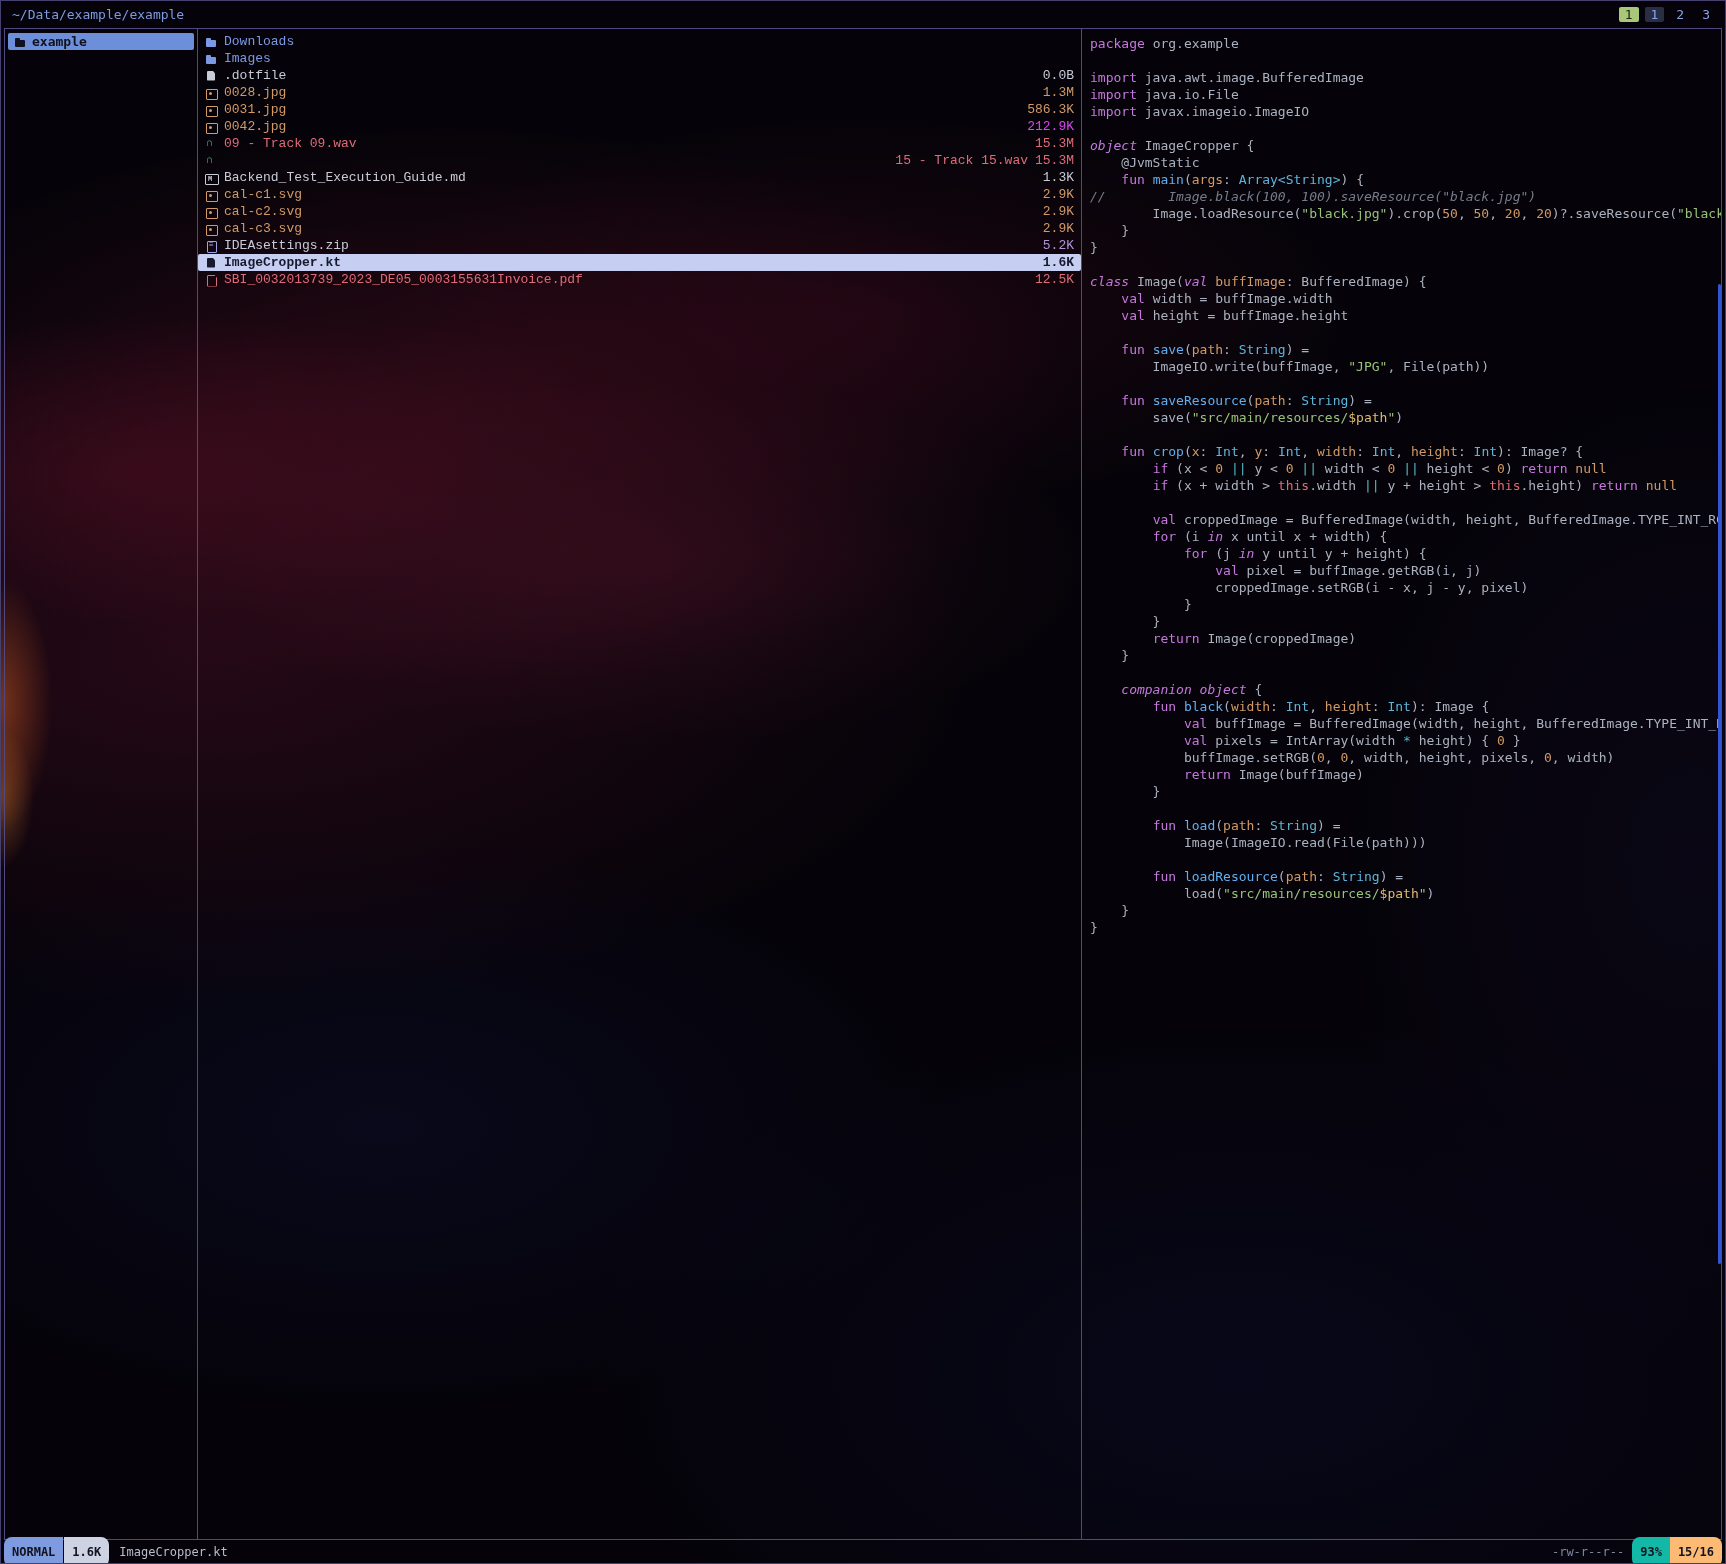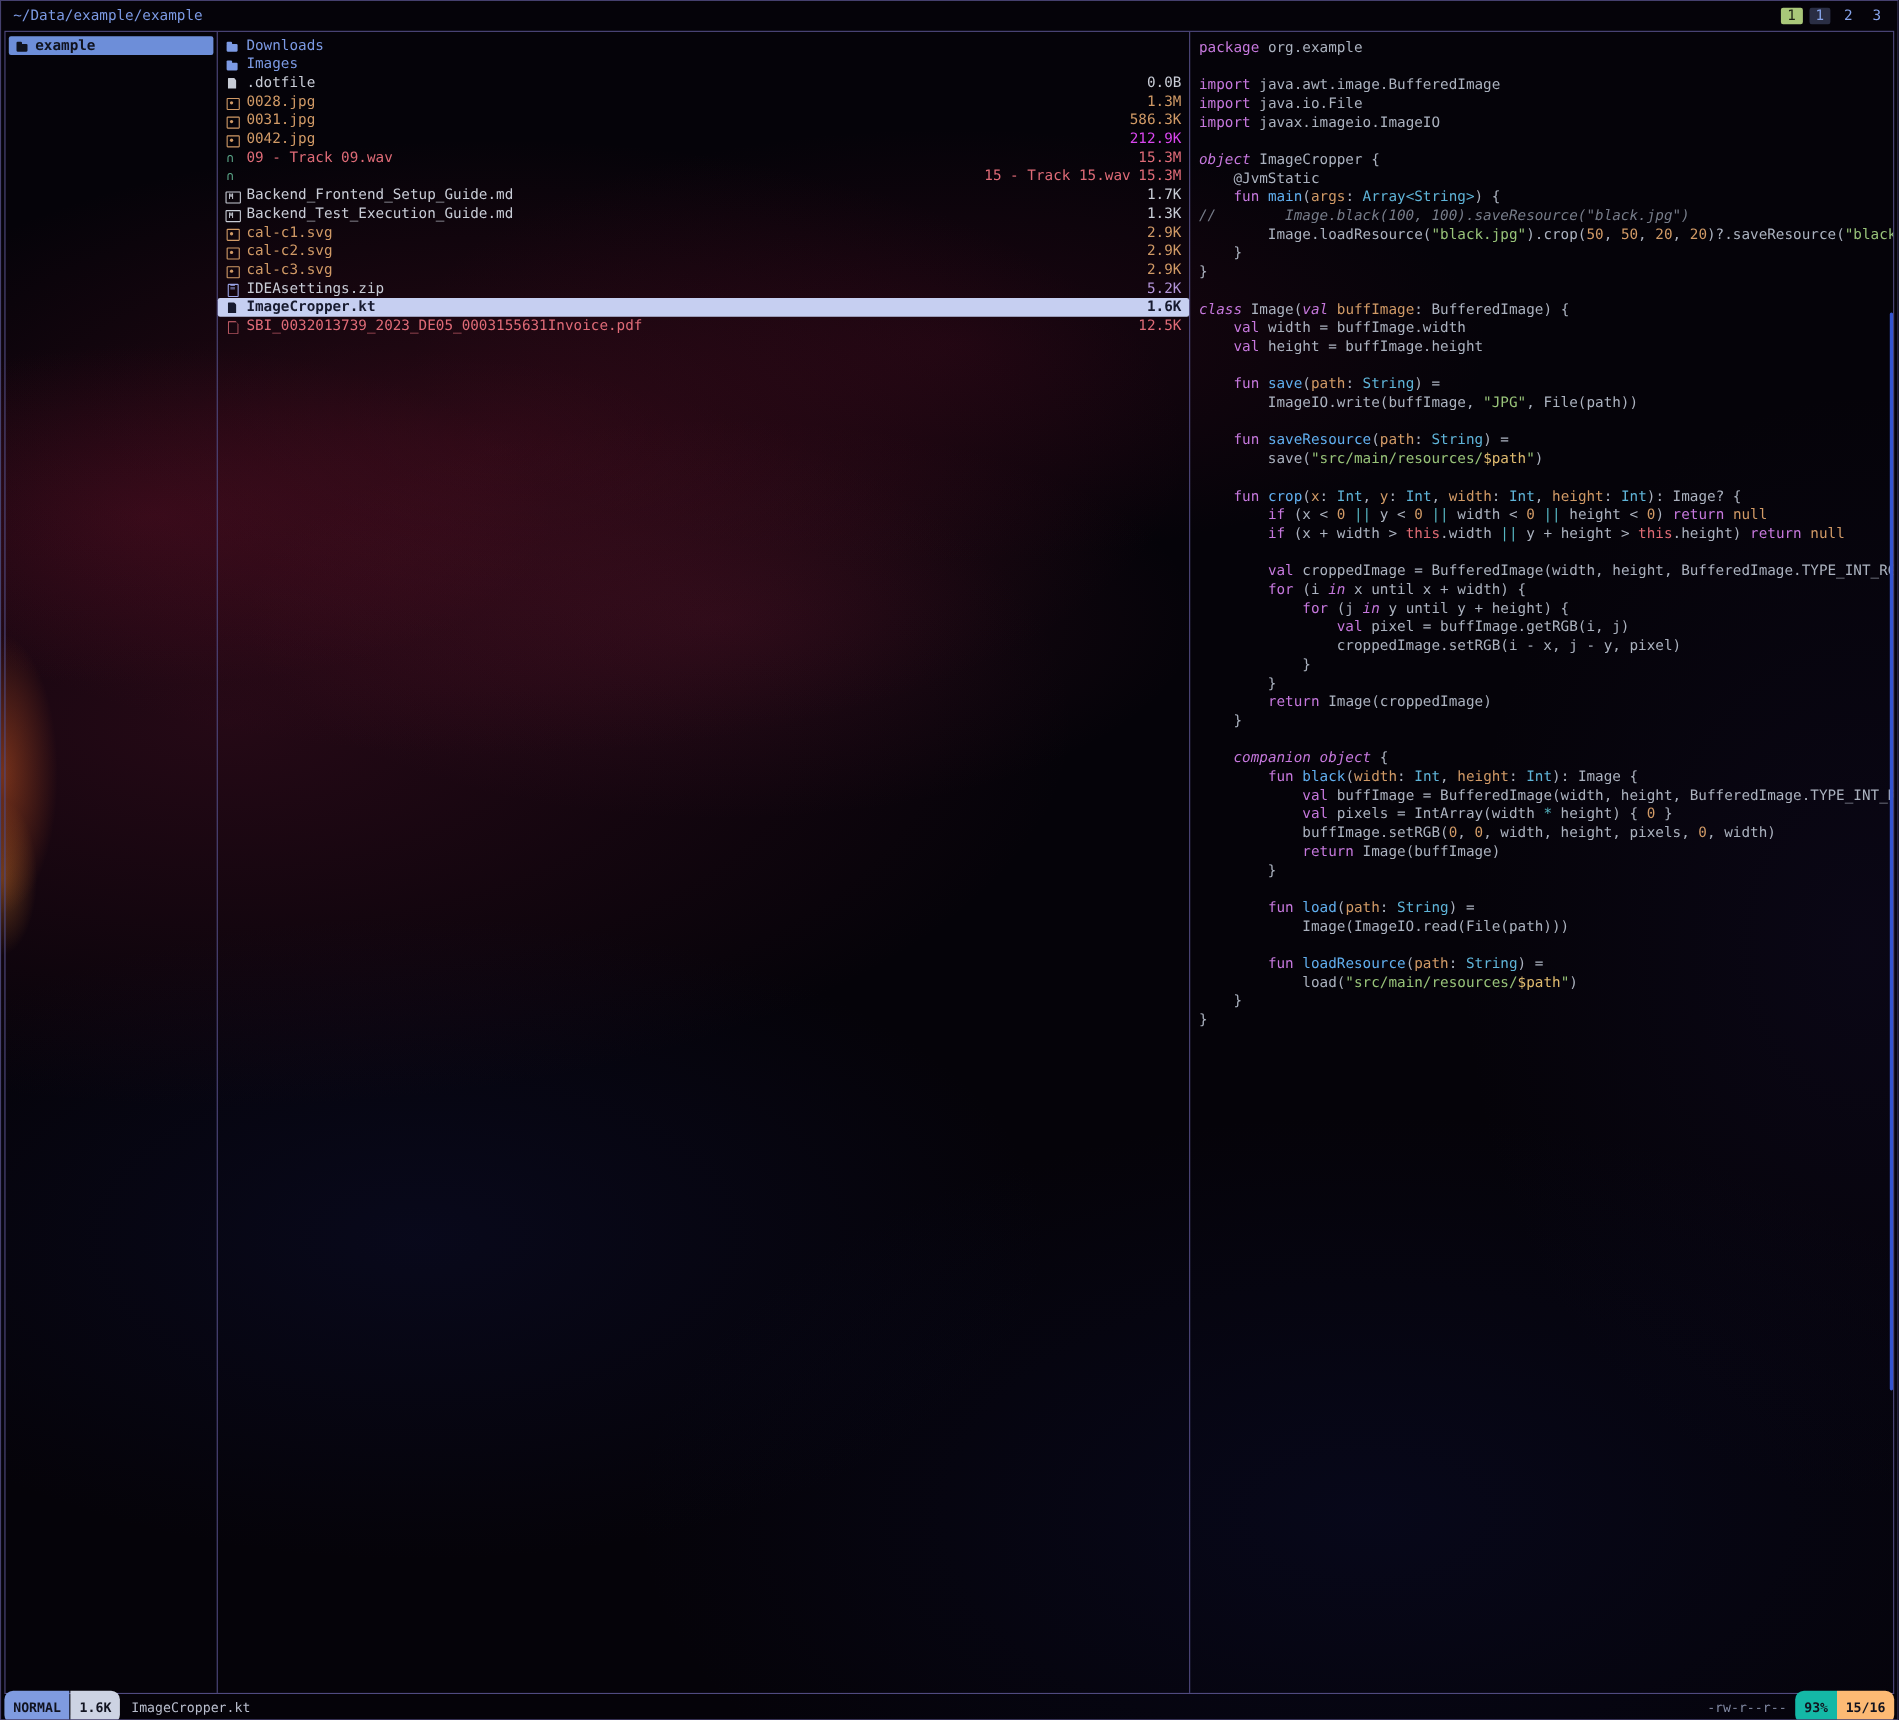--- a/index.html
+++ b/index.html
@@ -36,21 +36,21 @@
   .tabs { margin-left:auto; display:flex; align-items:center; gap:6px; font-size:13px; }
   .tab { padding:0 6px; border-radius:2px; color:#86a3ea; }
   .tab.task { background:#a9c779; color:#1c2113; }
   .tab.active { background:#2a2e44; color:#86a3ea; }
 
   
   .panes { position:absolute; top:28px; left:4px; right:4px; bottom:24px; z-index:2;
     display:flex; border:1px solid #504a80; }
   .pane { height:100%; position:relative; background:transparent; }
   .pane-parent { width:193px; border-right:1px solid #504a80; padding:4px 3px; }
-  .pane-files  { width:884px; border-right:1px solid #504a80; padding-top:4px; }
+  .pane-files  { width:884px; border-right:1px solid #504a80; padding-top:4px;font-family:Liberation Mono, monospace; }
   .pane-preview{ flex:1; padding:6px 0 0 8px; overflow:hidden; }
 
   
   .pitem { display:flex; align-items:center; gap:6px; height:17px; padding:0 6px;
     border-radius:2px; background:#6d8ed9; color:#10131f; font-size:13px; font-weight:bold; }
 
   
   .frow { display:flex; align-items:center; gap:7px; height:17px; padding:0 7px;
     font-size:13px; white-space:nowrap; }
   .frow .fname { flex:1; overflow:hidden; }
@@ -176,25 +176,20 @@
         <span class="fname" style="color: rgb(223, 107, 119);">09 - Track 09.wav</span>
         <span class="fsize" style="color: rgb(223, 107, 119);">15.3M</span>
       </div>
       <div class="frow">
         <span class="ficon i-audio" style="color: rgb(95, 174, 143);"></span>
         <span class="fname" style="color: rgb(223, 107, 119); text-align: right;">15 - Track 15.wav</span>
         <span class="fsize" style="color: rgb(223, 107, 119);">15.3M</span>
       </div>
       <div class="frow">
         <span class="ficon i-markdown" style="color: rgb(200, 204, 214);"></span>
-        <span class="fname" style="color: rgb(200, 204, 214);">Backend_Frontend_Setup_Guide.md</span>
-        <span class="fsize" style="color: rgb(200, 204, 214);">1.7K</span>
-      </div>
-      <div class="frow">
-        <span class="ficon i-markdown" style="color: rgb(200, 204, 214);"></span>
         <span class="fname" style="color: rgb(200, 204, 214);">Backend_Test_Execution_Guide.md</span>
         <span class="fsize" style="color: rgb(200, 204, 214);">1.3K</span>
       </div>
       <div class="frow">
         <span class="ficon i-image" style="color: rgb(209, 154, 102);"></span>
         <span class="fname" style="color: rgb(209, 154, 102);">cal-c1.svg</span>
         <span class="fsize" style="color: rgb(209, 154, 102);">2.9K</span>
       </div>
       <div class="frow">
         <span class="ficon i-image" style="color: rgb(209, 154, 102);"></span>

